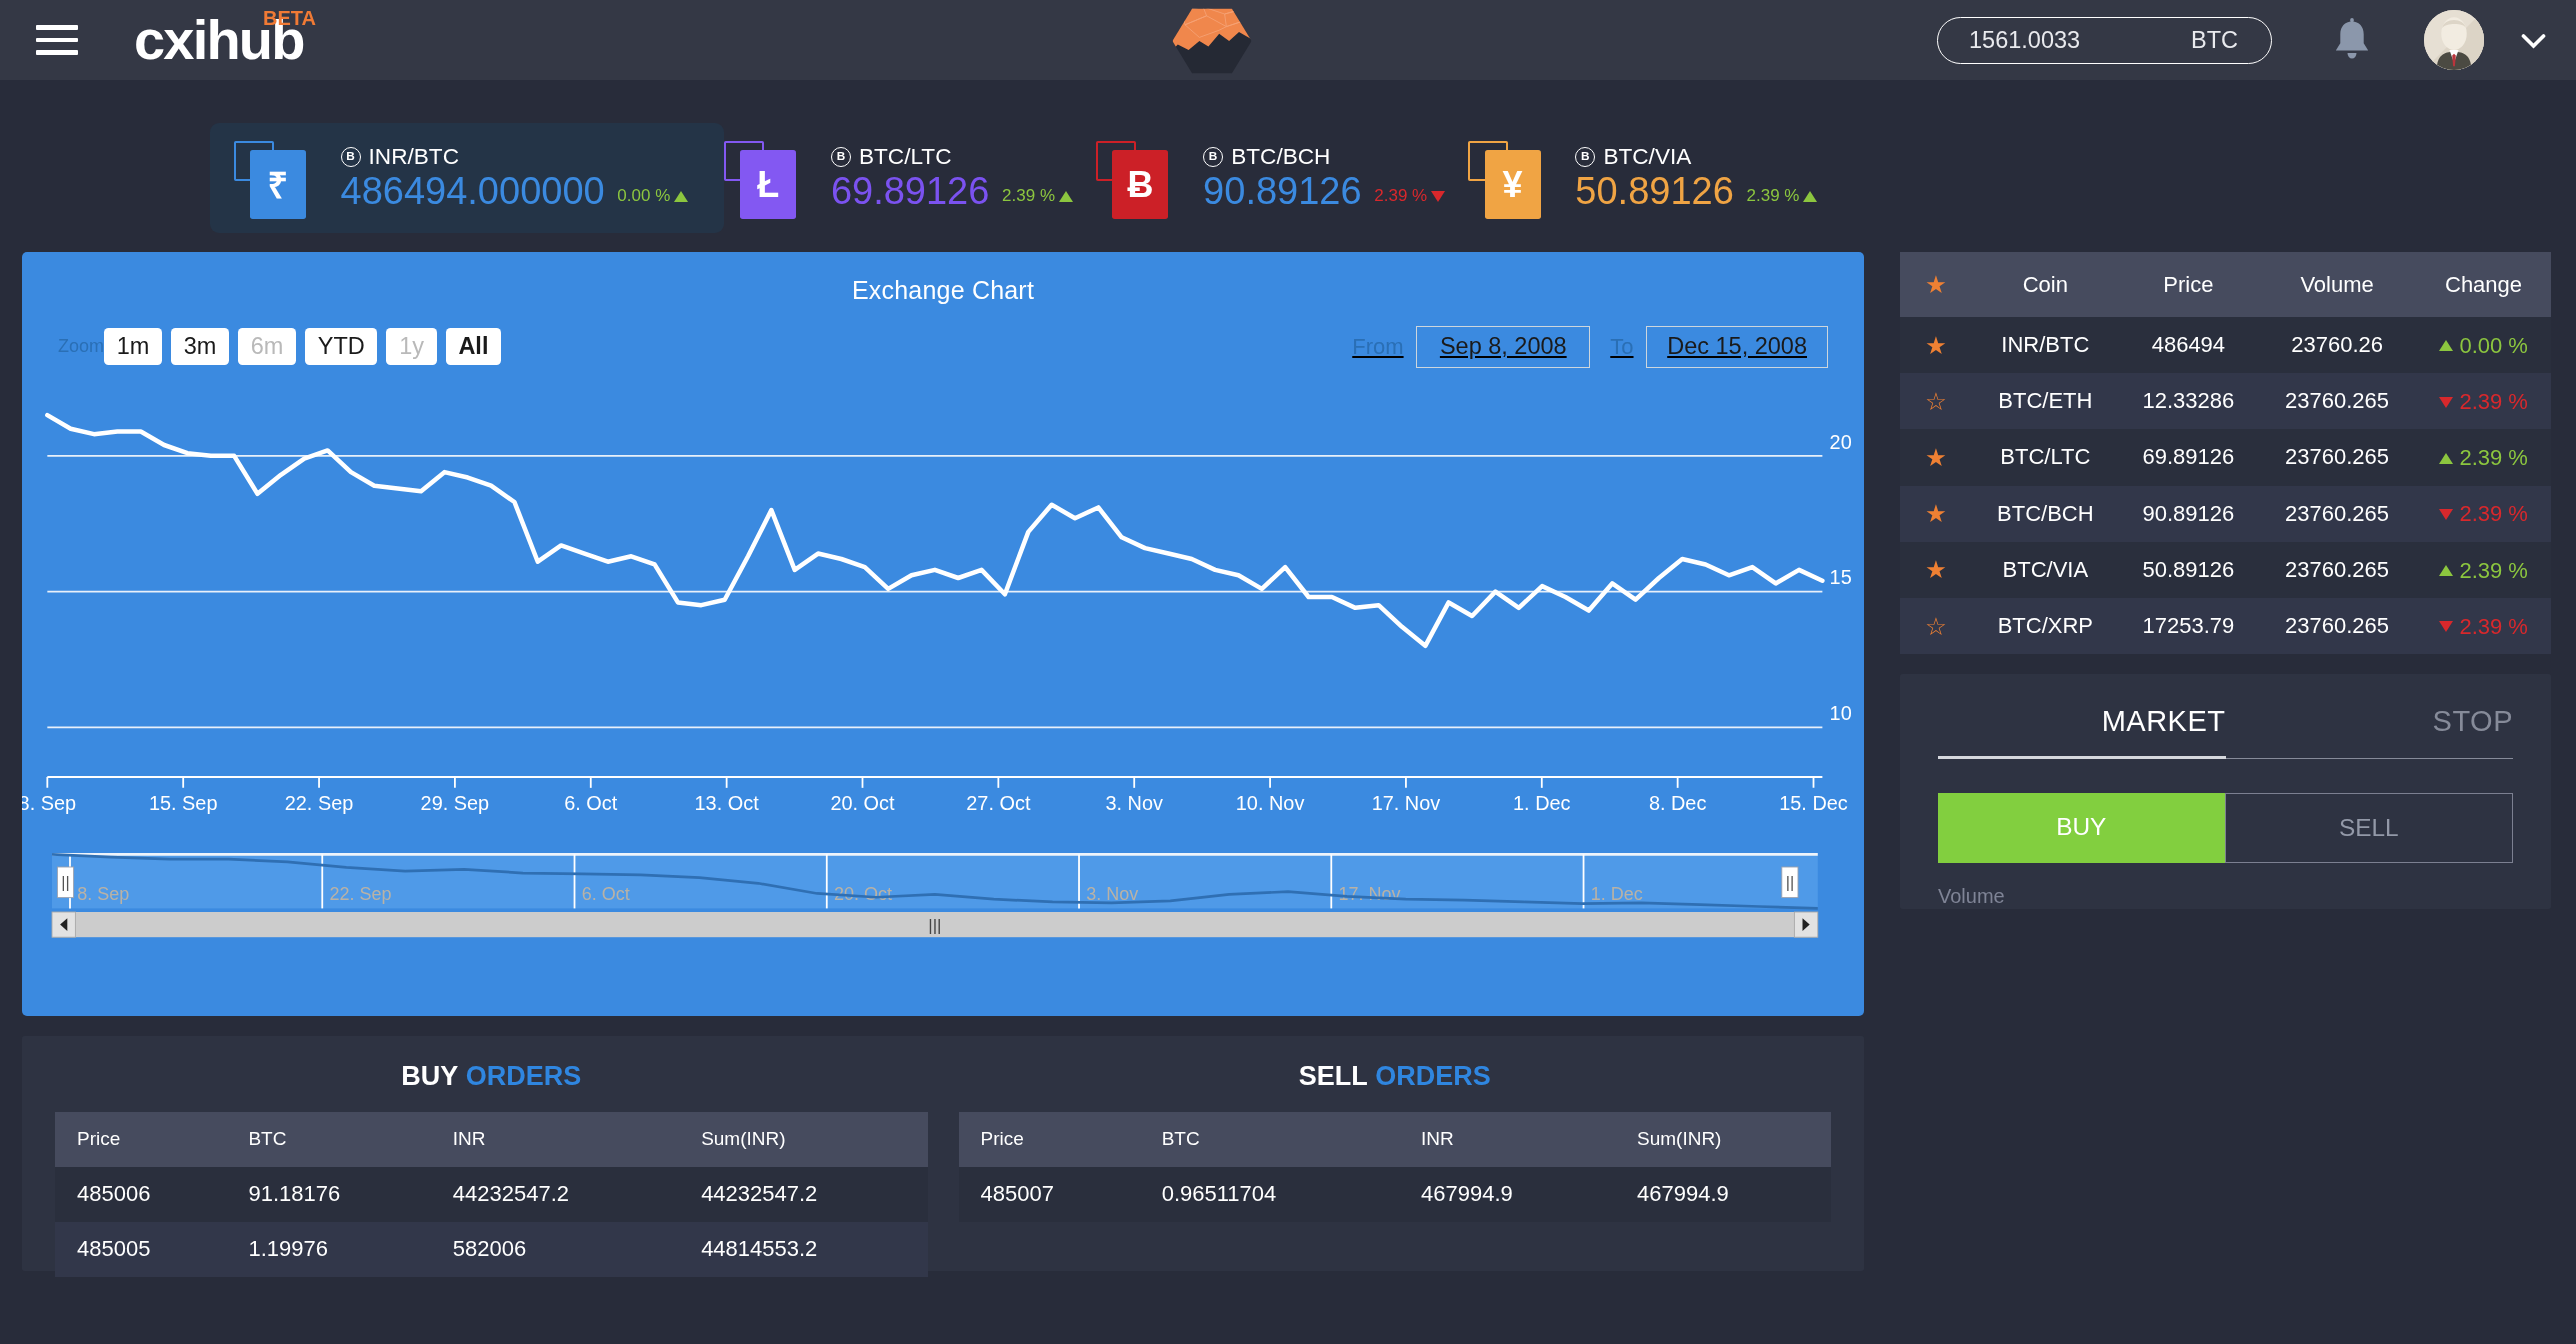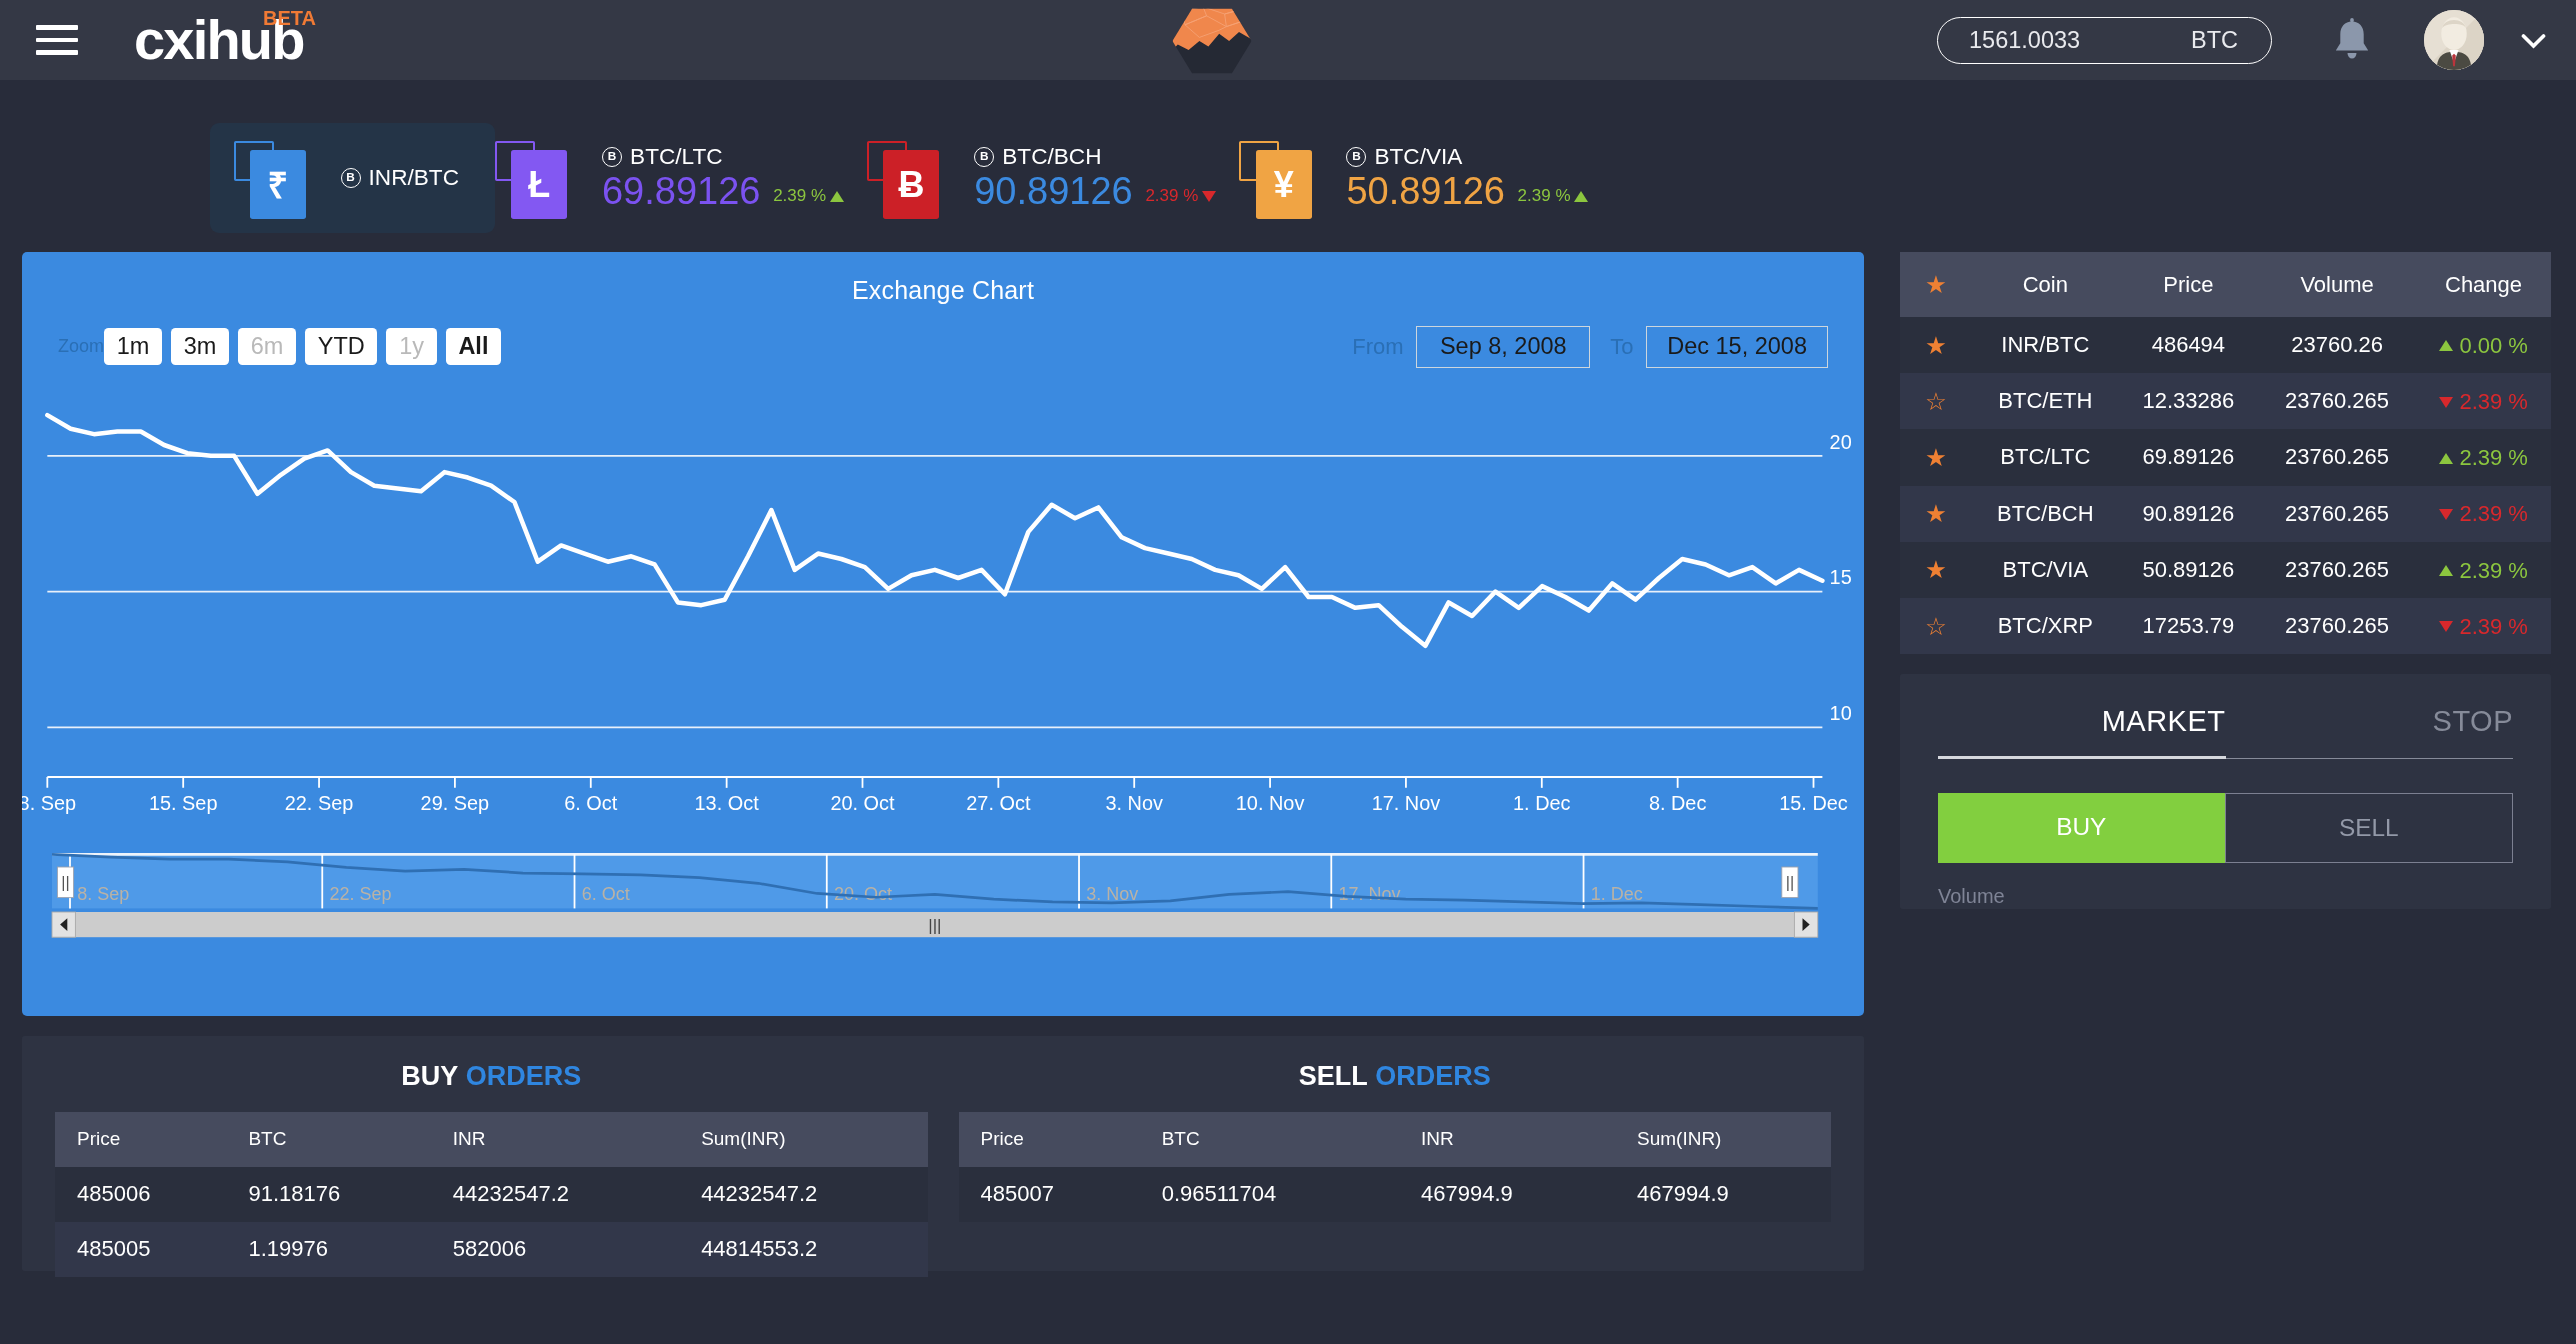--- a/index.html
+++ b/index.html
@@ -111,21 +111,21 @@
     top: 74px; left: 36px; right: 36px;
   }
   .zoom-label { color: #2a6fb5; font-size: 18px; margin-right: 0; }
   .zbtn {
     background: #fff; border-radius: 4.5px; padding: 5.4px 12.7px;
     font-size: 23.5px; color: #1a1a1a; margin-right: 9px; cursor: pointer;
     min-width: 51px; text-align: center;
   }
   .zbtn.disabled { color: #b9b9b9; }
   .zbtn.active { font-weight: 700; }
-  .range-ctrl { margin-left: auto; display: flex; align-items: center; }
+  .range-ctrl { margin-left: auto; display: flex; align-items: center; text-decoration: underline; }
   .range-lbl { color: #2a6fb5; font-size: 22px; margin: 0 12.7px 0 0; }
   .date-box {
     border: 1.8px solid #cdd6dd; color: #1a1a1a; font-size: 23.5px;
     padding: 6.3px 20px; min-width: 174px; text-align: center; cursor: pointer;
   }
   .plot { position: absolute; left: 0; top: 136px; width: 100%; height: 380px; }
   .xaxis { position: absolute; left: 0; top: 523px; width: 100%; height: 42px; }
   .navigator { position: absolute; left: 0; top: 597px; width: 100%; height: 99px; }
 
   
@@ -255,20 +255,27 @@
 <div class="tickers" id="ticker-strip">
     <div class="t-card selected">
       <div class="coin-icon-wrap">
         <div class="coin-icon-ghost" style="border-color:#3b8ae0"></div>
         <div class="coin-icon" style="background:#3b8ae0">₹</div>
       </div>
       <div class="t-body">
         <div class="t-pair">
           <span class="btc-glyph">B</span>
           <span>INR/BTC</span>
+        </div>
+        <div class="t-row2">
+          <span class="t-price" style="color:#3b8ae0">486494.000000</span>
+          <span class="t-chg up">
+            <span>0.00 %</span>
+            <span class="tri-up"></span>
+          </span>
         </div>
       </div>
     </div>
     <div class="t-card">
       <div class="coin-icon-wrap">
         <div class="coin-icon-ghost" style="border-color:#8358f2"></div>
         <div class="coin-icon" style="background:#8358f2">Ł</div>
       </div>
       <div class="t-body">
         <div class="t-pair">

